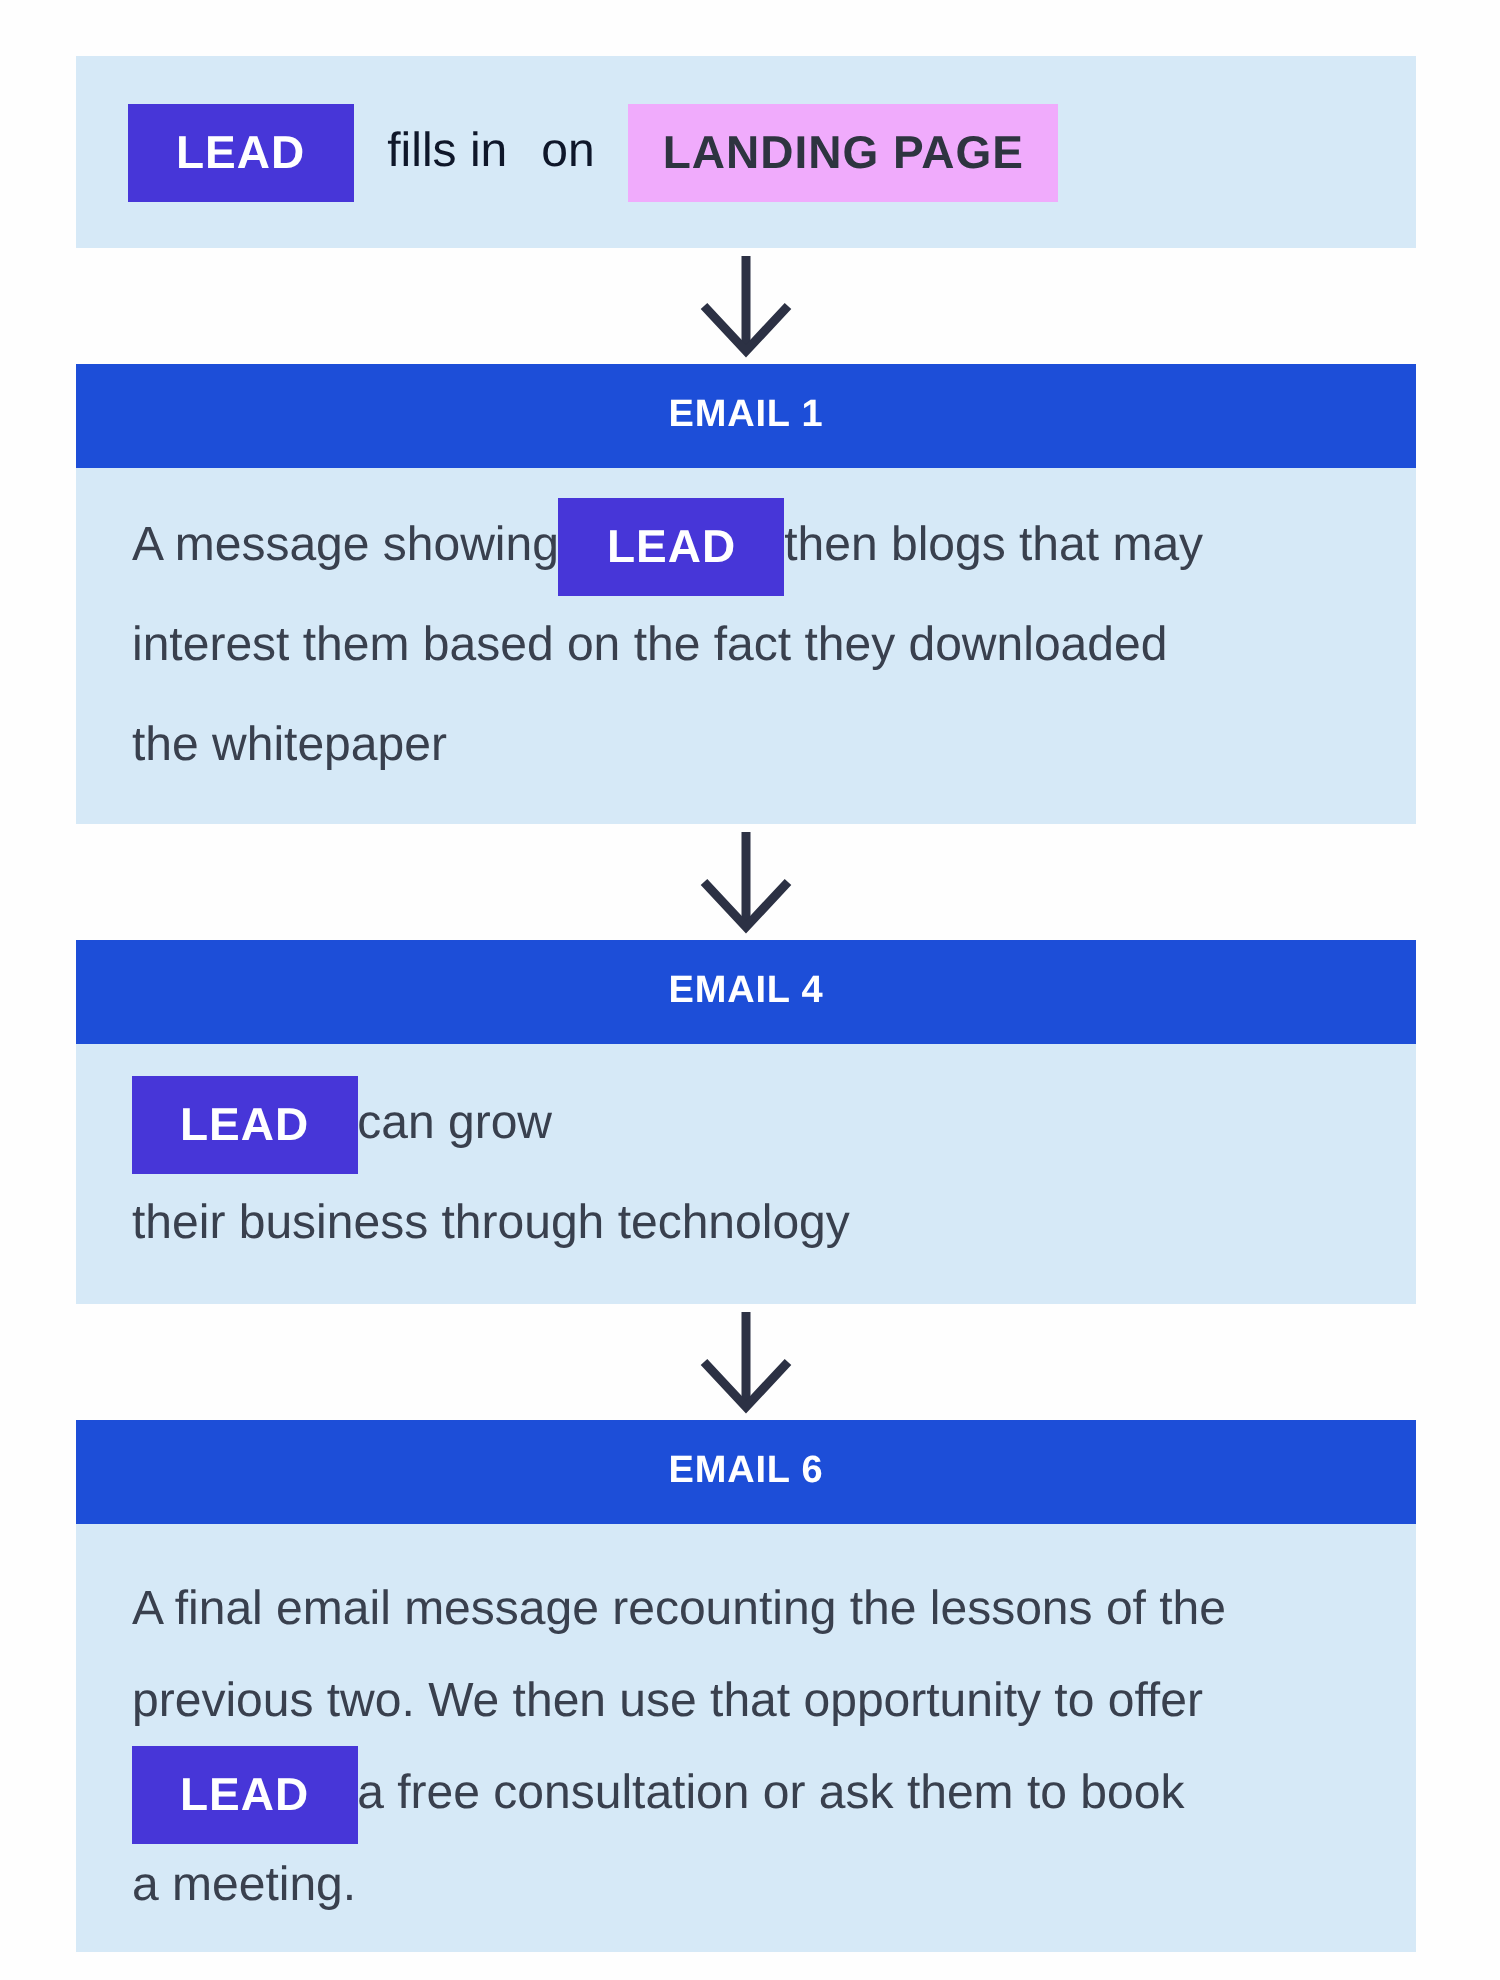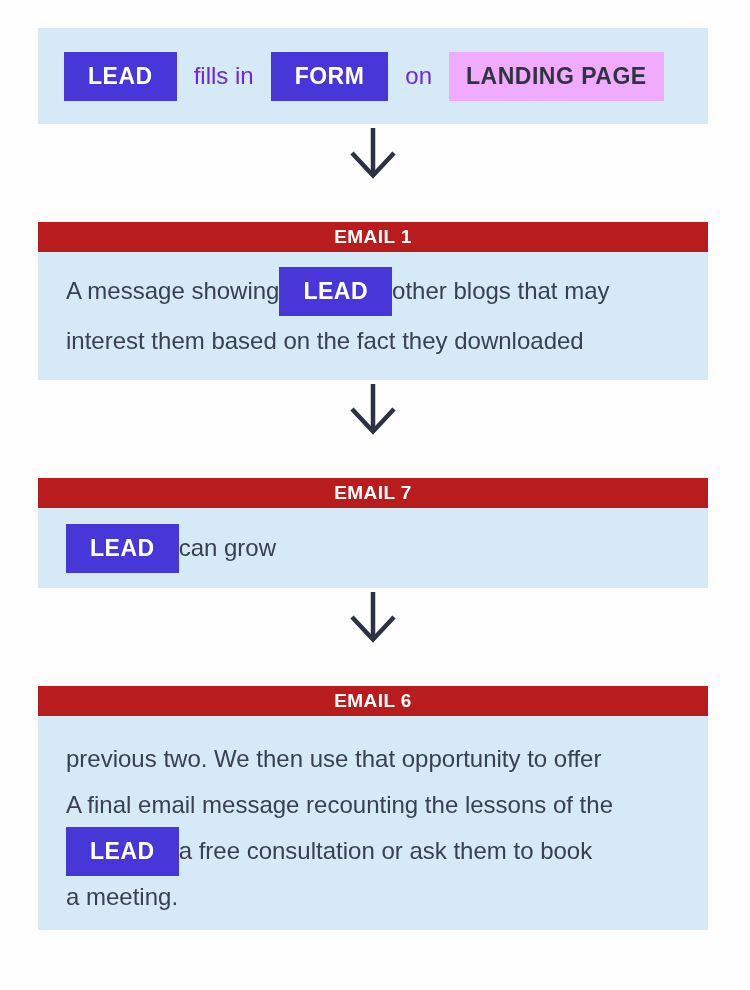--- a/index.html
+++ b/index.html
@@ -24,21 +24,21 @@
     margin-top: 28px;
     height: 96px;
     background: #d6e9f7;
     display: flex;
     align-items: center;
     padding-left: 26px;
     gap: 17px;
   }
   .flow-text {
     font-size: 24px;
-    color: #6d28d9;
+    color: #0f172a;
   }
   .badge {
     display: inline-block;
     background: #4736d8;
     color: #ffffff;
     font-weight: bold;
     font-size: 23px;
     padding: 11px 24px;
     letter-spacing: 0.5px;
     white-space: nowrap;
@@ -55,30 +55,29 @@
     height: 58px;
     display: flex;
     align-items: center;
     justify-content: center;
   }
   .arrow-row svg {
     display: block;
   }
   
   .email-header {
-    height: 30px;
-    background: #b91c1c;
+    height: 52px;
+    background: #1d4ed8;
     color: #ffffff;
     font-weight: bold;
     font-size: 19px;
     letter-spacing: 0.4px;
     display: flex;
     align-items: center;
     justify-content: center;
-    margin-top: 40px;
   }
   .email-body {
     background: #d6e9f7;
     padding: 14px 28px;
     font-size: 24px;
     color: #39404e;
   }
   .email-body .line {
     height: 50px;
     display: flex;
@@ -94,72 +93,73 @@
   #email-3 .email-body .line {
     height: 46px;
   }
 </style>
 </head>
 <body>
 
 <div class="block flow-top">
   <span class="badge">LEAD</span>
   <span class="flow-text">fills in</span>
-  <span class="badge">FORM</span>
   <span class="flow-text">on</span>
   <span class="badge yellow">LANDING PAGE</span>
 </div>
 
 <div class="arrow-row">
   <svg width="50" height="52" viewBox="0 0 50 52" fill="none">
     <path d="M25 1 L25 46" stroke="#2c3144" stroke-width="4.5"></path>
     <path d="M4 26 L25 48.5 L46 26" stroke="#2c3144" stroke-width="4.5" fill="none"></path>
   </svg>
 </div>
 
 <section id="email-1" class="block">
   <div class="email-header">EMAIL 1</div>
   <div class="email-body">
     <div class="line">
       <span>A message showing</span>
       <span class="badge">LEAD</span>
-      <span>other blogs that may</span>
+      <span>then blogs that may</span>
     </div>
     <div class="line">interest them based on the fact they downloaded</div>
+    <div class="line">the whitepaper</div>
   </div>
 </section>
 
 <div class="arrow-row">
   <svg width="50" height="52" viewBox="0 0 50 52" fill="none">
     <path d="M25 1 L25 46" stroke="#2c3144" stroke-width="4.5"></path>
     <path d="M4 26 L25 48.5 L46 26" stroke="#2c3144" stroke-width="4.5" fill="none"></path>
   </svg>
 </div>
 
 <section id="email-2" class="block">
-  <div class="email-header">EMAIL 7</div>
+  <div class="email-header">EMAIL 4</div>
   <div class="email-body">
     <div class="line">
       <span class="badge">LEAD</span>
       <span>can grow</span>
     </div>
+    <div class="line">their business through technology</div>
   </div>
 </section>
 
 <div class="arrow-row">
   <svg width="50" height="52" viewBox="0 0 50 52" fill="none">
     <path d="M25 1 L25 46" stroke="#2c3144" stroke-width="4.5"></path>
     <path d="M4 26 L25 48.5 L46 26" stroke="#2c3144" stroke-width="4.5" fill="none"></path>
   </svg>
 </div>
 
 <section id="email-3" class="block">
   <div class="email-header">EMAIL 6</div>
   <div class="email-body">
+    <div class="line">A final email message recounting the lessons of the</div>
     <div class="line">previous two. We then use that opportunity to offer</div>
-    <div class="line">A final email message recounting the lessons of the</div>
     <div class="line">
       <span class="badge">LEAD</span>
       <span>a free consultation or ask them to book</span>
     </div>
     <div class="line">a meeting.</div>
   </div>
 </section>
 
 </body></html>

